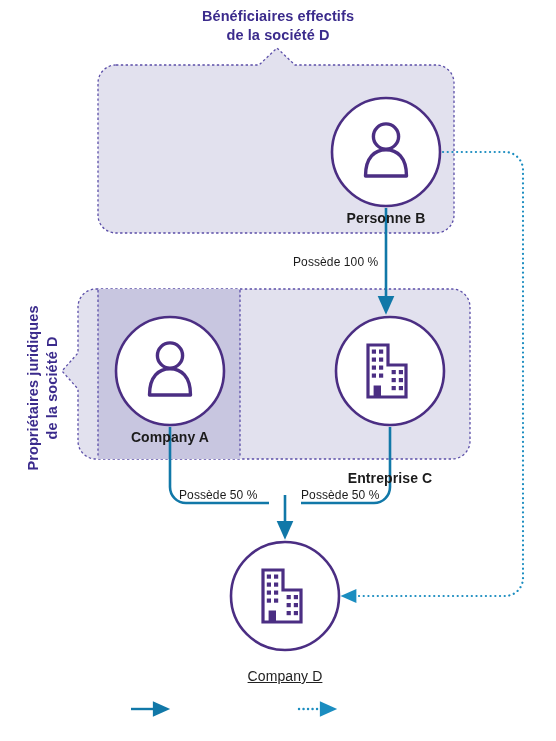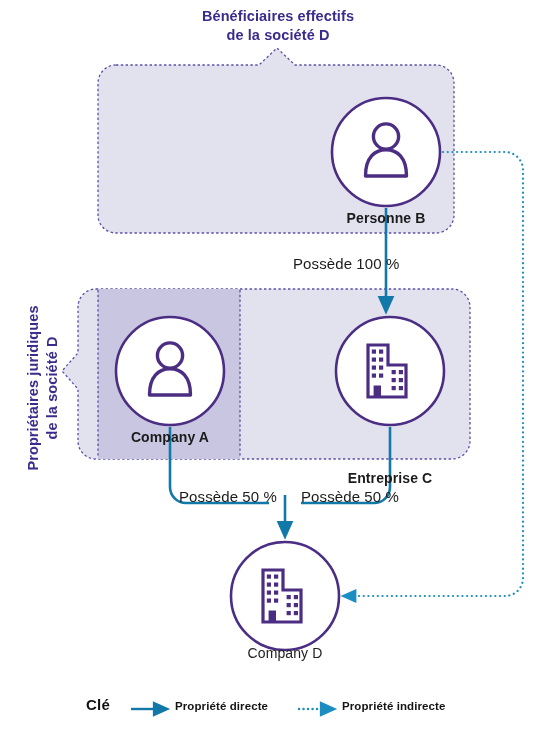--- a/index.html
+++ b/index.html
@@ -58,21 +58,21 @@
     letter-spacing: 0.1px;
     white-space: nowrap;
   }
   .node-label.plain {
     font-weight: normal;
     color: #222222;
   }
   .edge-label {
     position: absolute;
     color: #1b1b1b;
-    font-size: 15px;
+    font-size: 12px;
     font-weight: normal;
     white-space: nowrap;
     letter-spacing: 0.1px;
   }
   #legend-row {
     position: absolute;
     left: 0;
     top: 696px;
     width: 556px;
     height: 34px;
@@ -235,25 +235,20 @@
   </div>
 
   <div class="ttl" id="title-legal-owners">
     <div>Propriétaires juridiques</div>
     <div>de la société D</div>
   </div>
 
   <div class="node-label" style="left:331px; top:210px; width:110px;">Personne B</div>
   <div class="node-label" style="left:115px; top:429px; width:110px;">Company A</div>
   <div class="node-label" style="left:335px; top:429px; width:110px;margin-top:41px;">Entreprise C</div>
-  <div class="node-label plain" style="left:230px; top:645px; width:110px;">Company D</div>
+  <div class="node-label plain" style="left:230px; top:668px; width:110px;text-decoration:underline;">Company D</div>
 
   <div class="edge-label" style="left:293px; top:255px;">Possède 100 %</div>
   <div class="edge-label" style="left:179px; top:488px;">Possède 50 %</div>
   <div class="edge-label" style="left:301px; top:488px;">Possède 50 %</div>
 
-  <div id="legend-row">
-    <div id="legend-key">Clé</div>
-    <div class="legend-text" id="legend-direct-text">Propriété directe</div>
-    <div class="legend-text" id="legend-indirect-text">Propriété indirecte</div>
-  </div>
 
 </div>
 
 </body></html>

